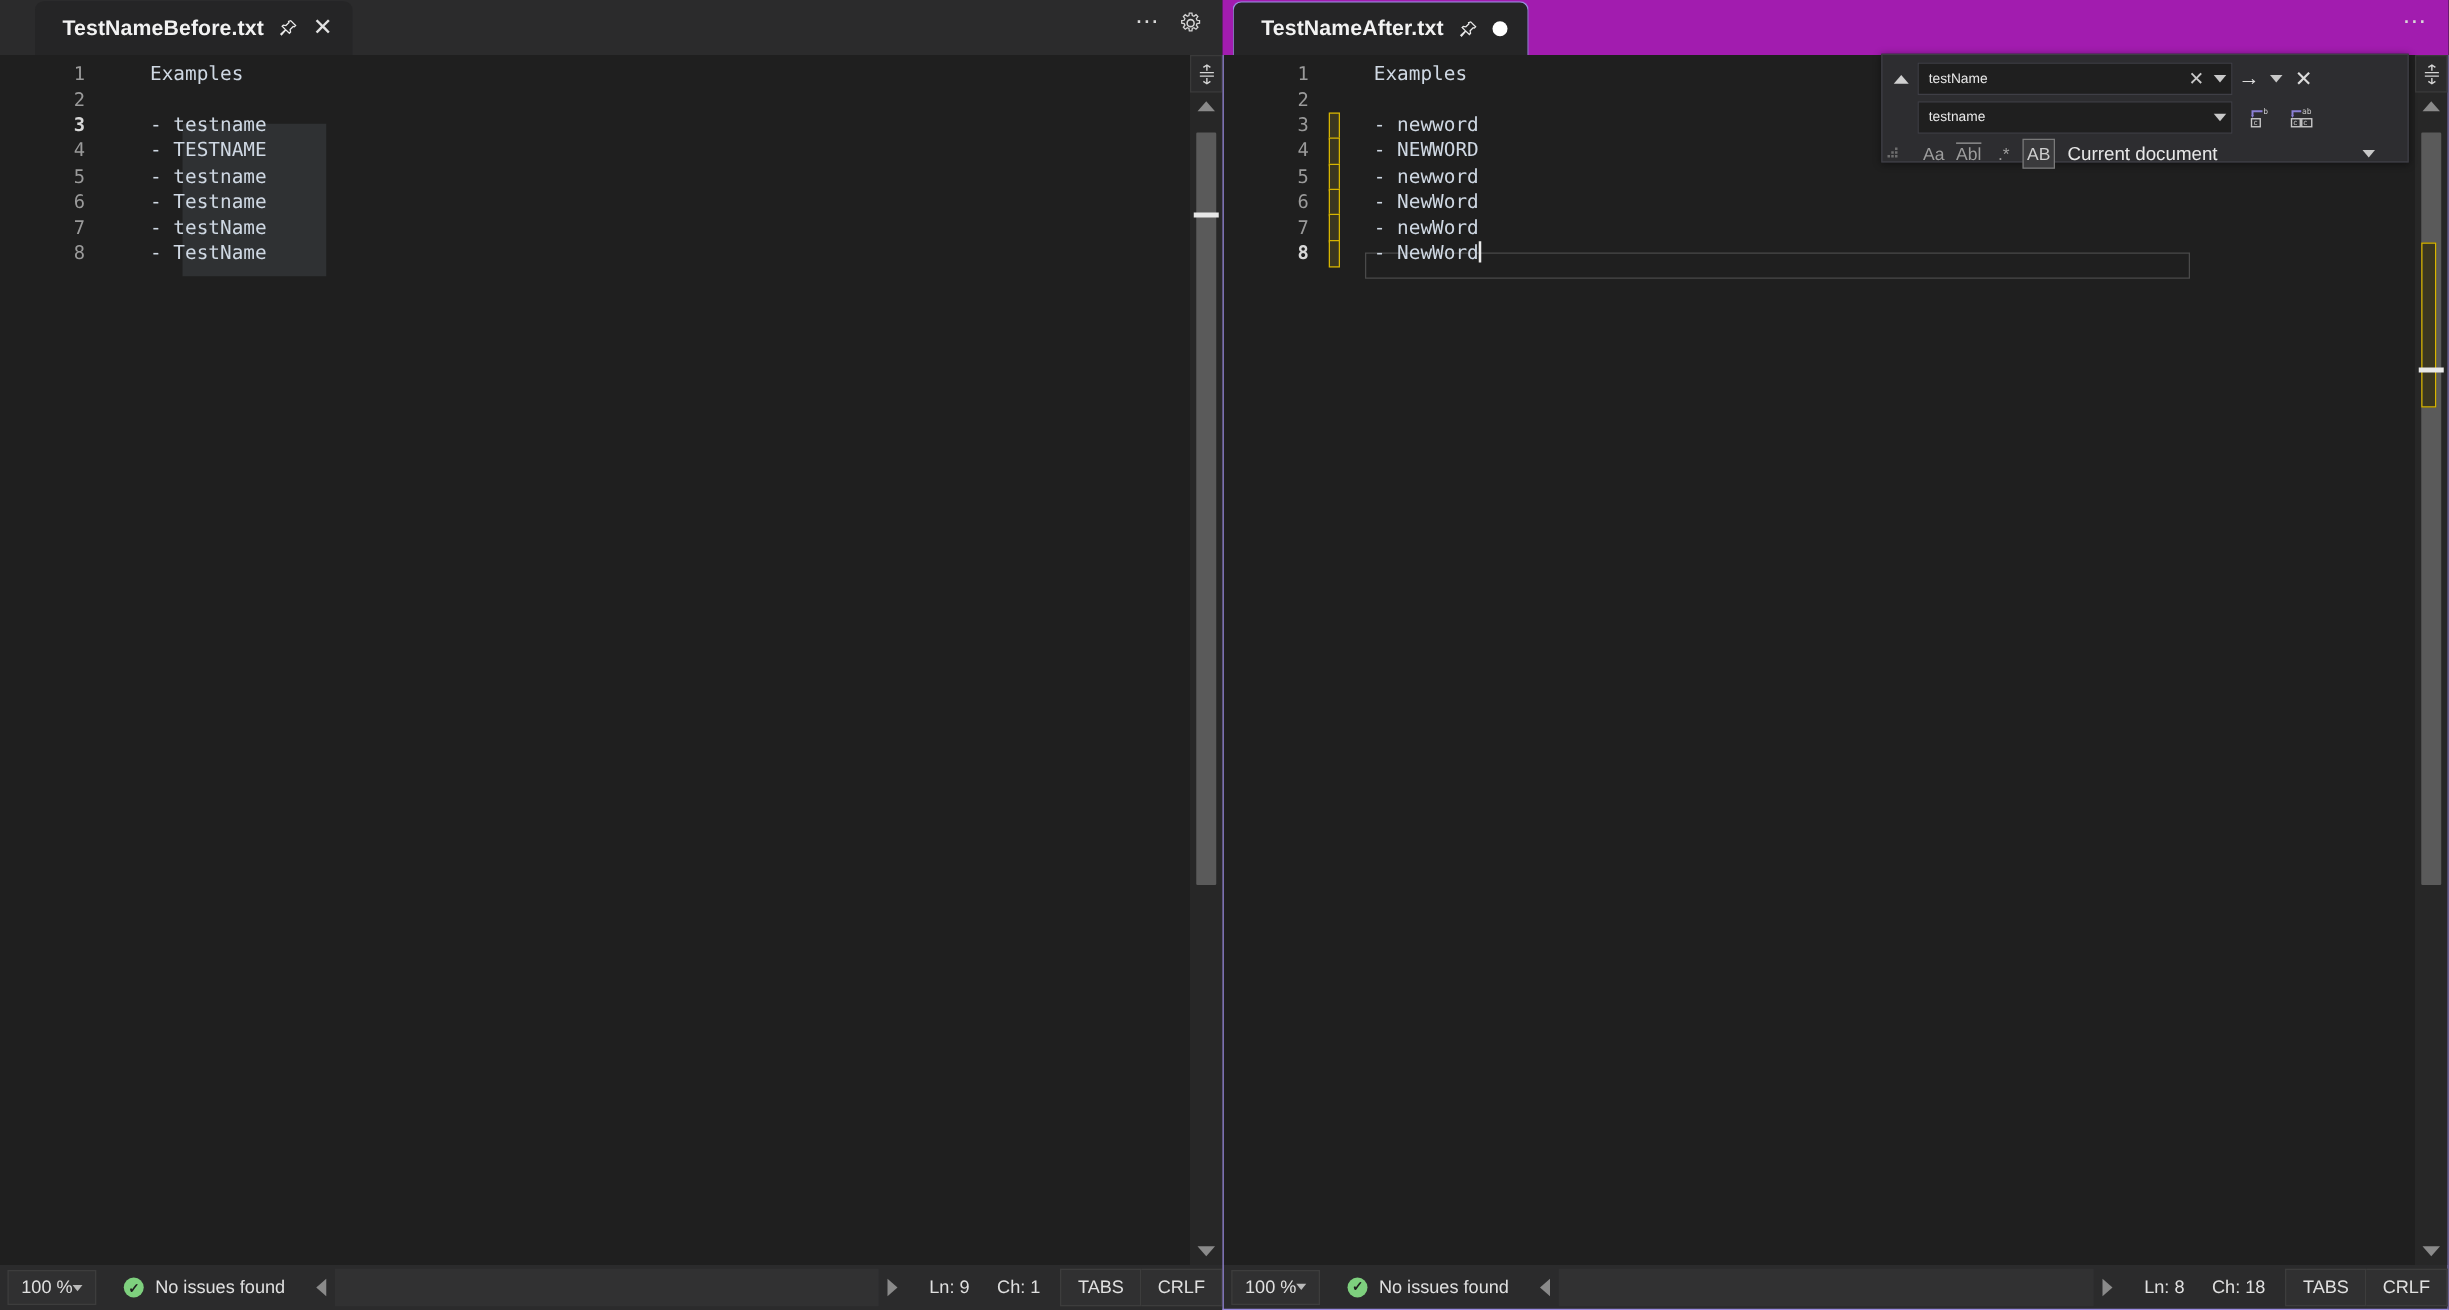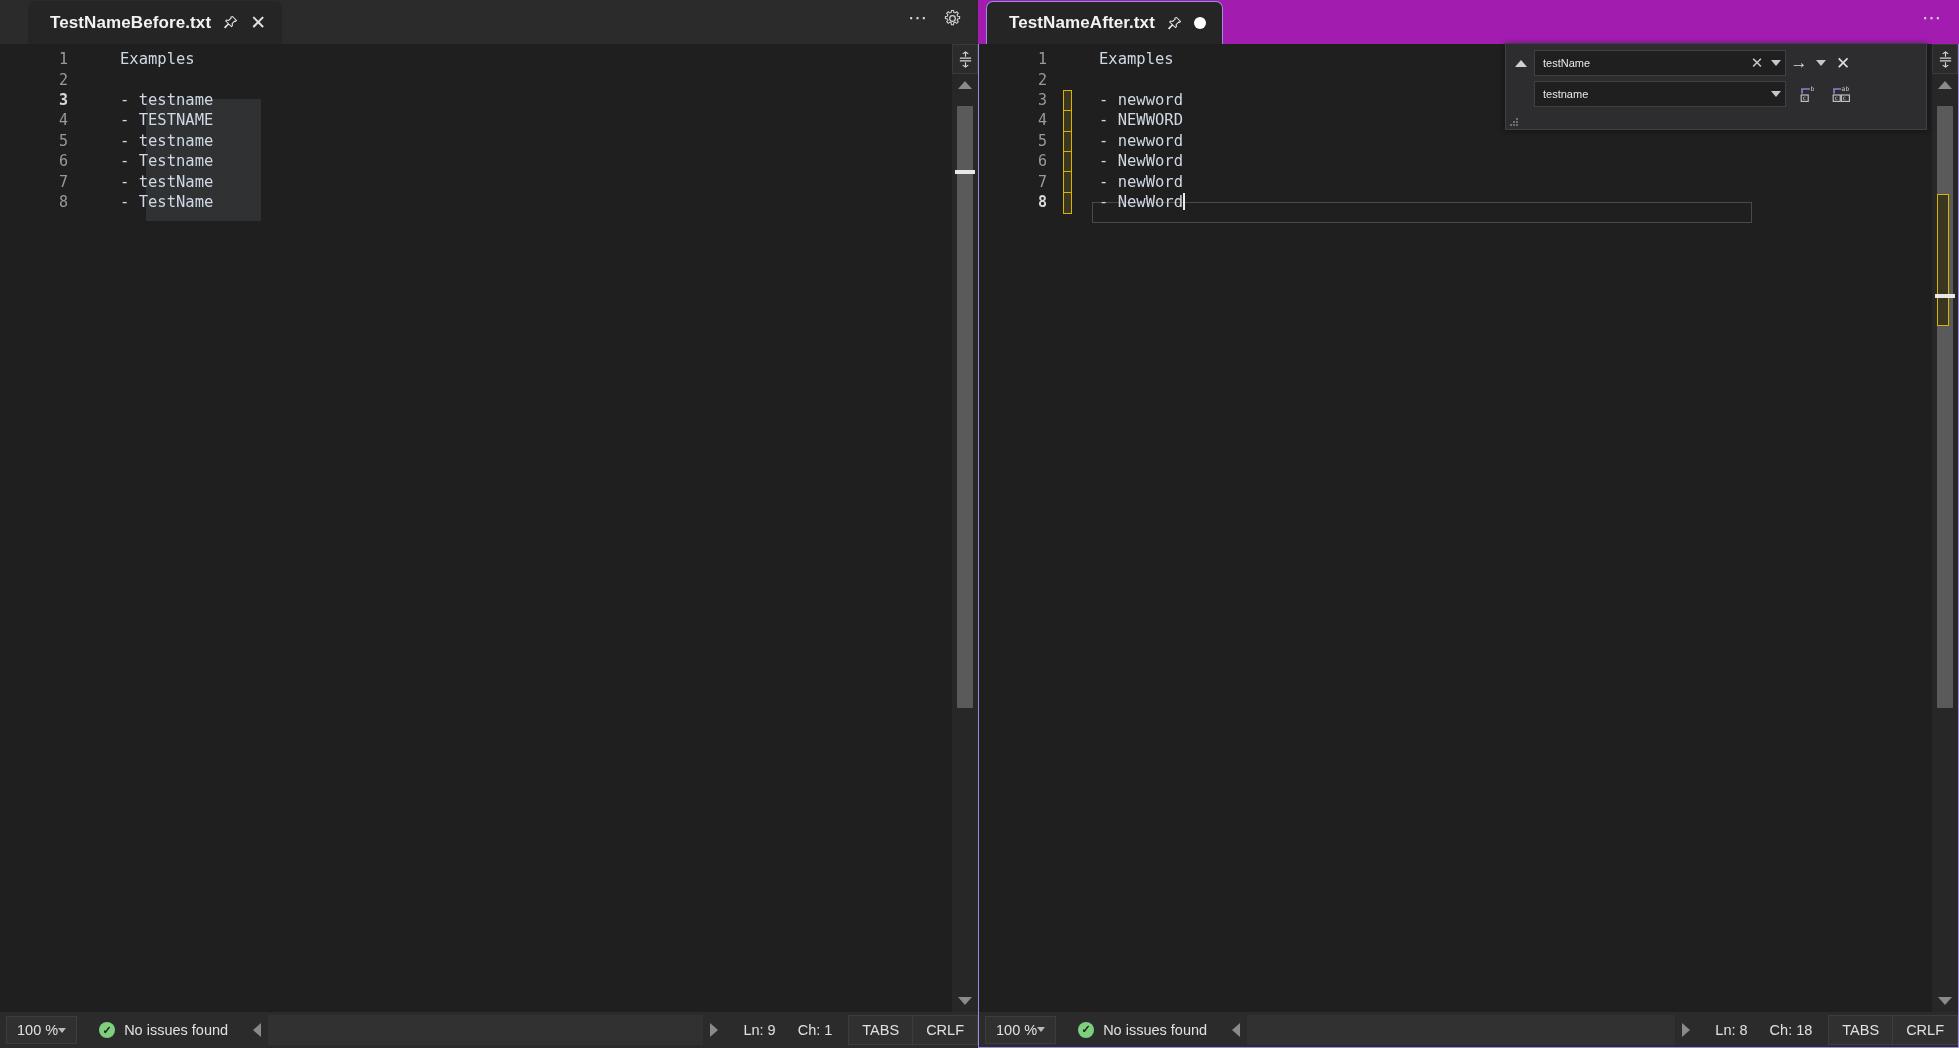--- a/index.html
+++ b/index.html
@@ -477,20 +477,32 @@
           <path d="M2 8.2 L3 10.4 L4 8.2 Z" fill="#8a7fd4"></path>
           <text x="10.6" y="7.4" font-size="6.4" fill="#c9c9c9" font-family="DejaVu Sans Mono, monospace">ab</text>
           <rect x="2.2" y="11" width="7" height="6.4" fill="none" stroke="#c9c9c9" stroke-width="1.1"></rect>
           <rect x="10.4" y="11" width="8" height="6.4" fill="none" stroke="#c9c9c9" stroke-width="1.1"></rect>
           <text x="3.4" y="16.2" font-size="6" fill="#c9c9c9" font-family="DejaVu Sans Mono, monospace">c</text>
           <text x="11.4" y="16.2" font-size="6" fill="#c9c9c9" font-family="DejaVu Sans Mono, monospace">c</text>
         </svg>
       </span>
     </div>
 
+    <div class="opt-row">
+      <span class="fw-opt">Aa</span>
+      <span class="fw-opt" style="text-decoration:overline;">
+        <span>Abl</span>
+      </span>
+      <span class="fw-opt">.*</span>
+      <span class="fw-opt on">AB</span>
+      <span class="fw-scope">Current document</span>
+      <span class="fw-dd fw-scope-dd">
+          <span class="cdn"></span>
+        </span>
+    </div>
 
     <span class="fw-grip">
       <i style="left:0;top:6px"></i>
         <i style="left:3px;top:6px"></i>
         <i style="left:6px;top:6px"></i>
       <i style="left:3px;top:3px"></i>
         <i style="left:6px;top:3px"></i>
         <i style="left:6px;top:0"></i>
     </span>
   </div>

